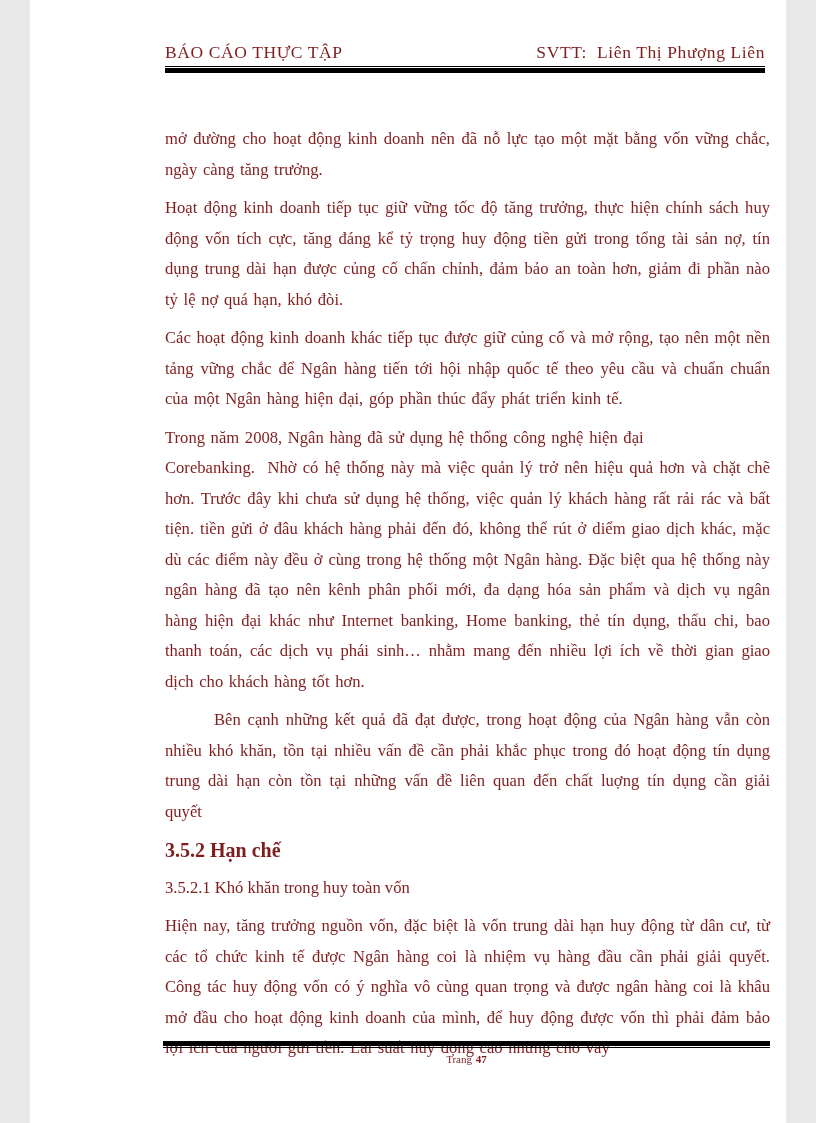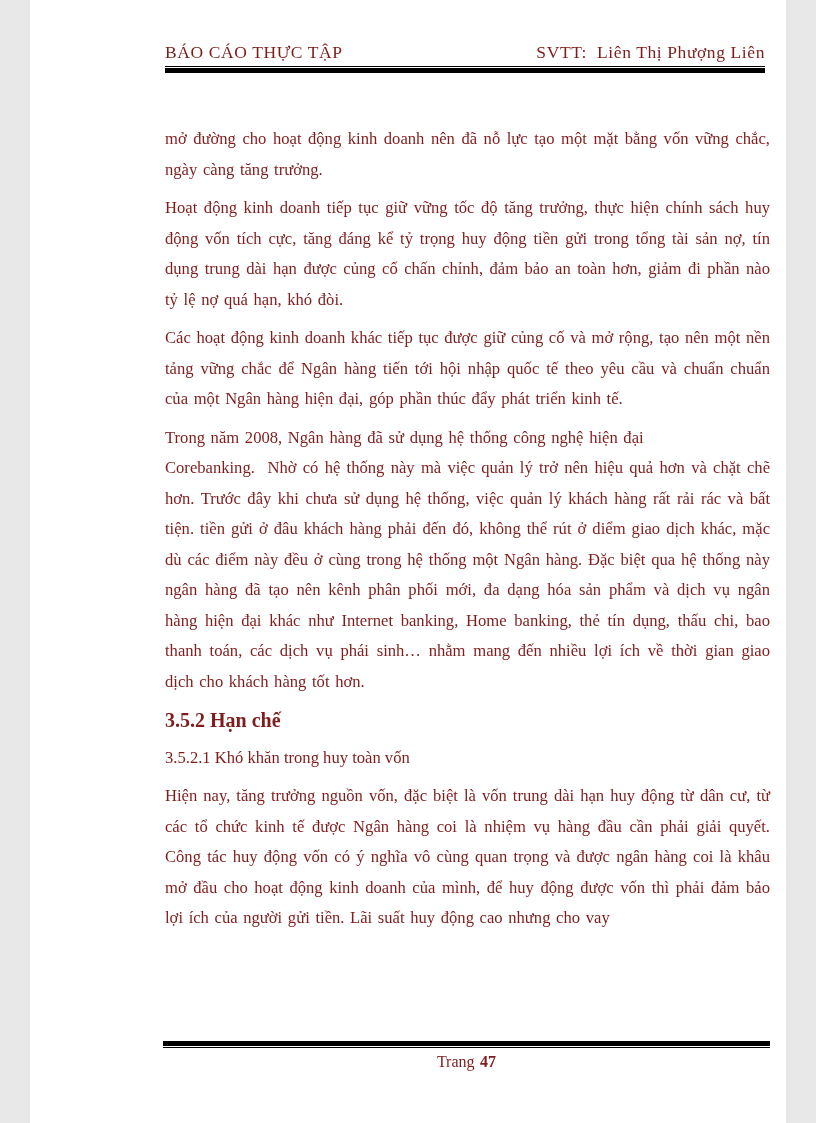--- a/index.html
+++ b/index.html
@@ -74,21 +74,21 @@
   .footer {
     position: absolute;
     left: 133px;
     width: 607px;
     top: 1041px;
   }
   .footer .rule-thick { margin-bottom: 1px; }
   .footer-text {
     margin-top: 5px;
     text-align: center;
-    font-size: 16px;
+    font-size: 11px;
   }
   .footer-text .page-num {
     font-weight: bold;
     margin-left: 0.35em;
   }
 </style>
 </head>
 <body>
 
 <div class="page">
@@ -101,20 +101,21 @@
     <div class="rule-thin"></div>
     <div class="rule-thick"></div>
   </div>
 
   <div class="body-text">
     <p class="para">mở đường cho hoạt động kinh doanh nên đã nỗ lực tạo một mặt bằng vốn vững chắc, ngày càng tăng trưởng.</p>
     <p class="para">Hoạt động kinh doanh tiếp tục giữ vững tốc độ tăng trưởng, thực hiện chính sách huy động vốn tích cực, tăng đáng kể tỷ trọng huy động tiền gửi trong tổng tài sản nợ, tín dụng trung dài hạn được củng cố chấn chỉnh, đảm bảo an toàn hơn, giảm đi phần nào tỷ lệ nợ quá hạn, khó đòi.</p>
     <p class="para">Các hoạt động kinh doanh khác tiếp tục được giữ củng cố và mở rộng, tạo nên một nền tảng vững chắc để Ngân hàng tiến tới hội nhập quốc tế theo yêu cầu và chuẩn chuẩn của một Ngân hàng hiện đại, góp phần thúc đẩy phát triển kinh tế.</p>
     <p class="para">Trong năm 2008, Ngân hàng đã sử dụng hệ thống công nghệ hiện đại
 Corebanking.  Nhờ có hệ thống này mà việc quản lý trở nên hiệu quả hơn và chặt chẽ hơn. Trước đây khi chưa sử dụng hệ thống, việc quản lý khách hàng rất rải rác và bất tiện. tiền gửi ở đâu khách hàng phải đến đó, không thể rút ở diểm giao dịch khác, mặc dù các điểm này đều ở cùng trong hệ thống một Ngân hàng. Đặc biệt qua hệ thống này ngân hàng đã tạo nên kênh phân phối mới, đa dạng hóa sản phẩm và dịch vụ ngân hàng hiện đại khác như Internet banking, Home banking, thẻ tín dụng, thấu chi, bao thanh toán, các dịch vụ phái sinh… nhằm mang đến nhiều lợi ích về thời gian giao dịch cho khách hàng tốt hơn.</p>
+    <p class="para indent-first">Bên cạnh những kết quả đã đạt được, trong hoạt động của Ngân hàng vẫn còn nhiều khó khăn, tồn tại nhiều vấn đề cần phải khắc phục trong đó hoạt động tín dụng trung dài hạn còn tồn tại những vấn đề liên quan đến chất luợng tín dụng cần giải quyết</p>
     <h3 class="heading-bold">3.5.2 Hạn chế</h3>
     <div class="heading-sub">3.5.2.1 Khó khăn trong huy toàn vốn</div>
     <p class="para">Hiện nay, tăng trưởng nguồn vốn, đặc biệt là vốn trung dài hạn huy động từ dân cư, từ các tổ chức kinh tế được Ngân hàng coi là nhiệm vụ hàng đầu cần phải giải quyết. Công tác huy động vốn có ý nghĩa vô cùng quan trọng và được ngân hàng coi là khâu mở đầu cho hoạt động kinh doanh của mình, để huy động được vốn thì phải đảm bảo lợi ích của người gửi tiền. Lãi suất huy động cao nhưng cho vay</p>
   </div>
 
   <div class="footer">
     <div class="rule-thick"></div>
     <div class="rule-thin"></div>
     <div class="footer-text">
       <span>Trang</span><span class="page-num">47</span>

